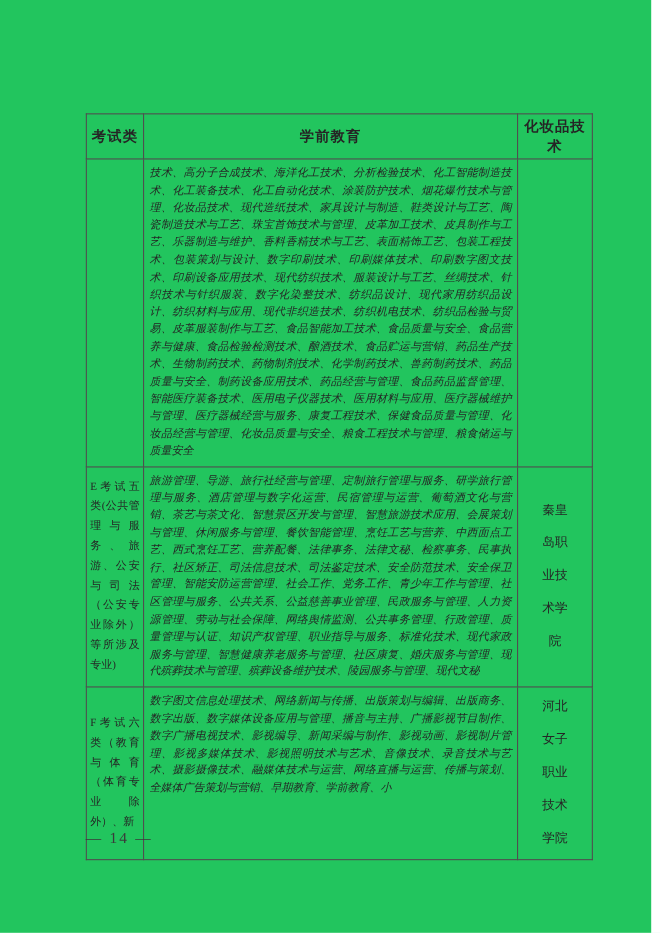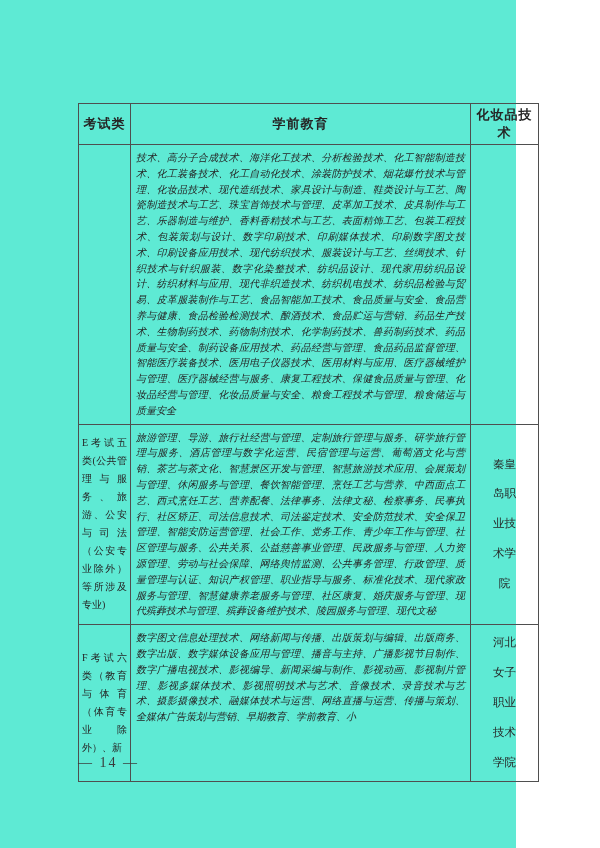--- a/index.html
+++ b/index.html
@@ -9,23 +9,23 @@
   }
   body {
     width: 600px;
     height: 848px;
     font-family: "Liberation Serif", "DejaVu Serif", serif;
     color: #252525;
     overflow: hidden;
   }
   .page {
     position: relative;
-    width: 516px;
+    width: 592px;
     height: 848px;
-    background: #5eead4;
+    background: #22c55e;
   }
   table.doc-table {
     position: absolute;
     left: 78px;
     top: 103px;
     width: 460px;
     border-collapse: collapse;
     table-layout: fixed;
   }
   .doc-table th,

